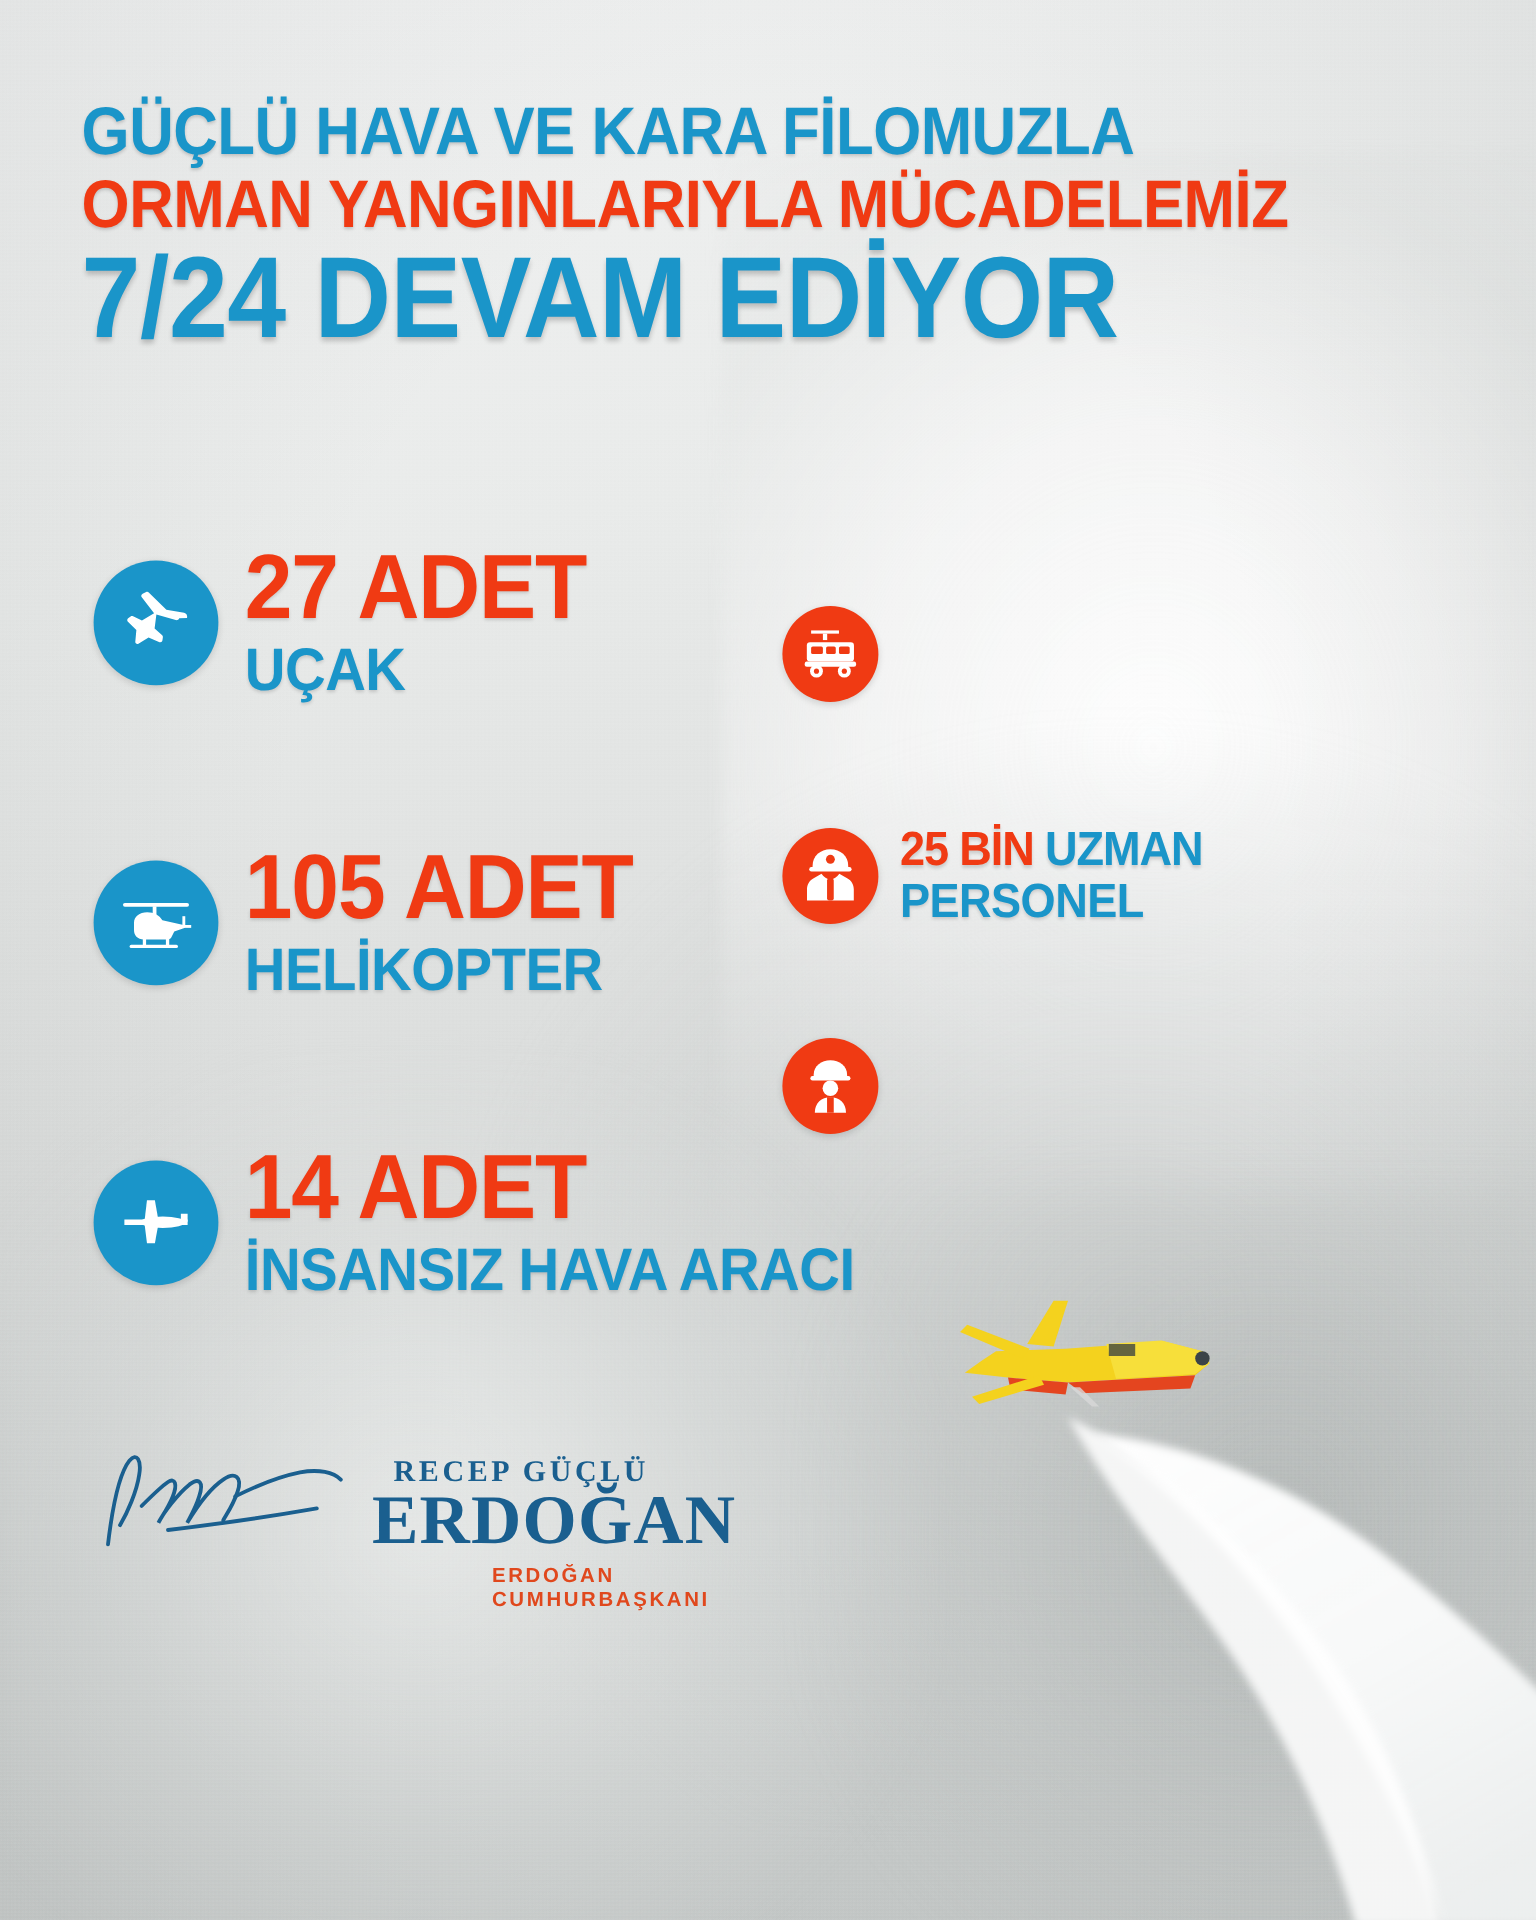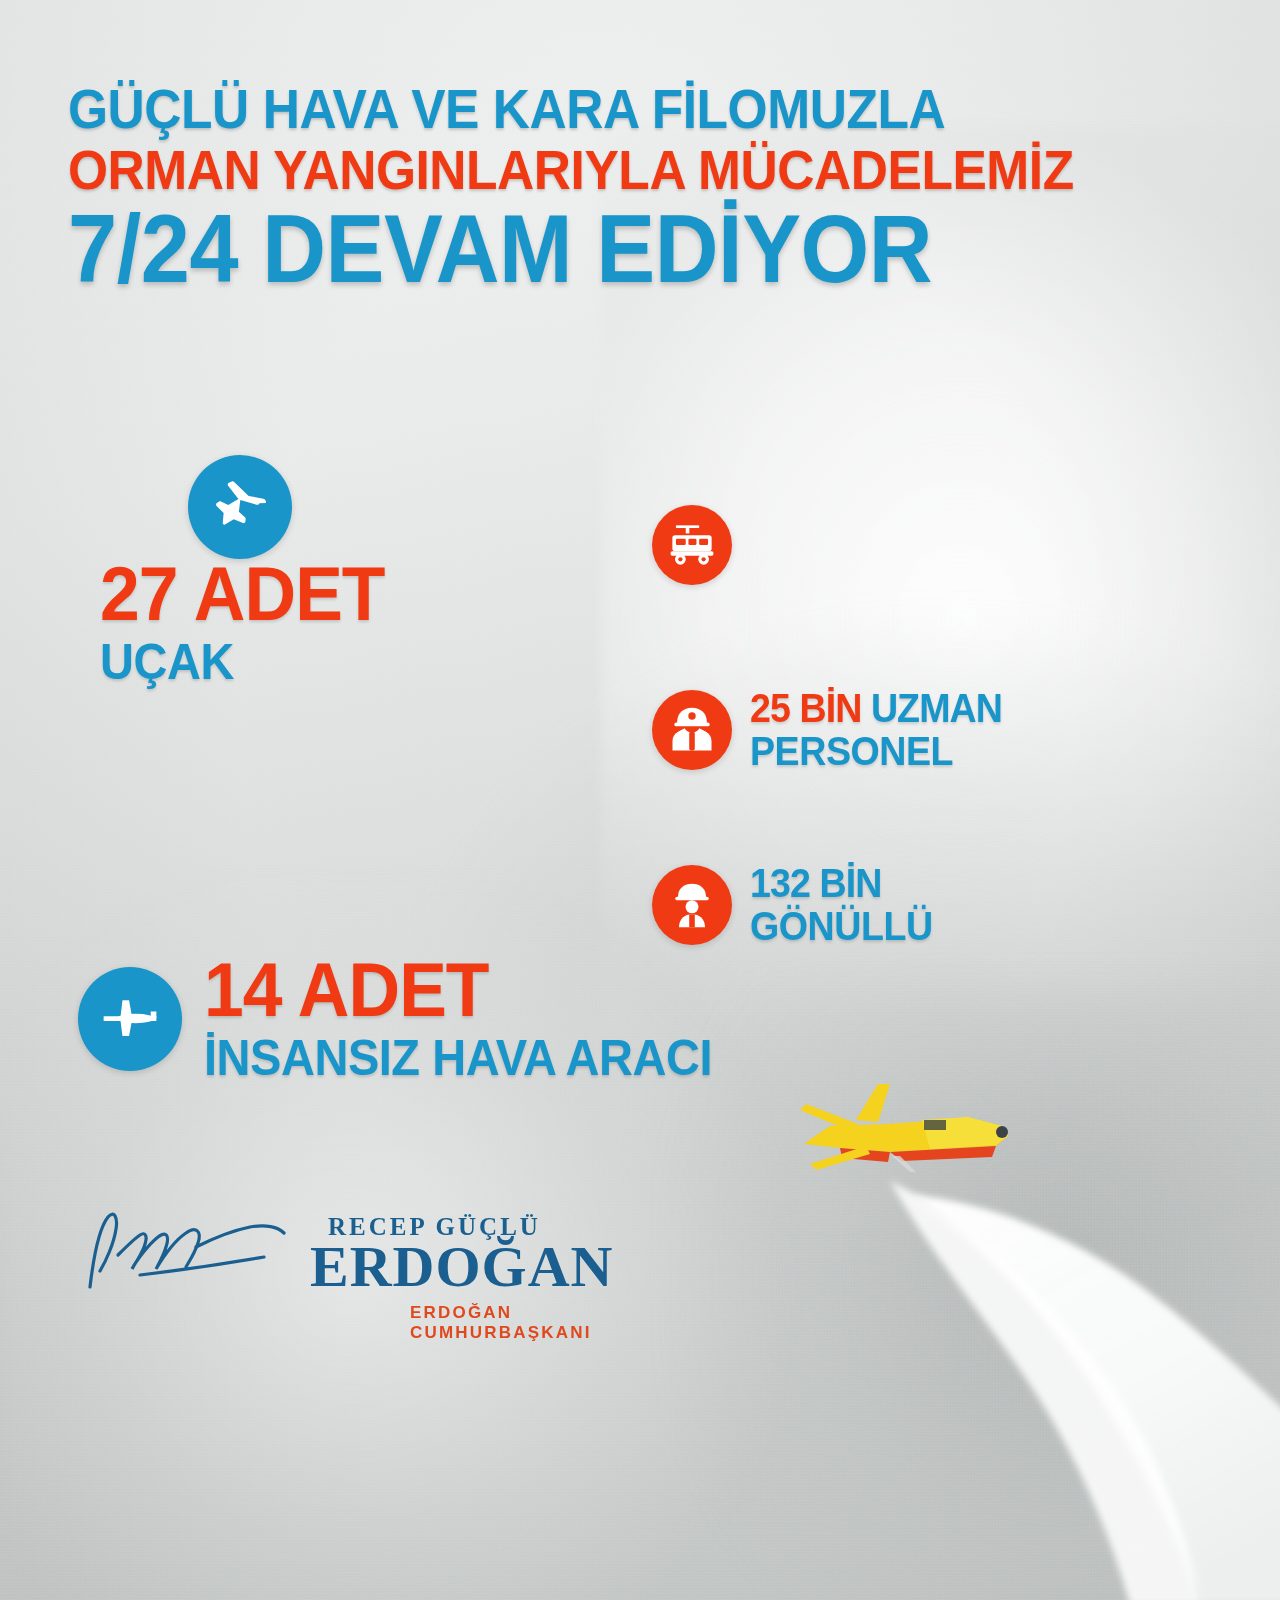--- a/index.html
+++ b/index.html
@@ -262,32 +262,50 @@
       <path d="M122,96 L140,112 L146,112 L130,96 Z" fill="#d8d8d8" opacity="0.8"></path>
     </g>
   </svg>
 
   <div class="headline">
     <div class="h-line1">GÜÇLÜ HAVA VE KARA FİLOMUZLA</div>
     <div class="h-line2">ORMAN YANGINLARIYLA MÜCADELEMİZ</div>
     <div class="h-line3">7/24 DEVAM EDİYOR</div>
   </div>
 
-  <div class="stat col-left" style="left:78px; top:455px;flex-direction:column;">
+  <div class="stat col-left" style="left:78px; top:455px;">
     <div class="badge blue">
       <svg width="62" height="62" viewBox="0 0 64 64">
         <path d="M59,33.5 c0.9-2 0.3-4.1-1.6-4.9 l-14.3-5.8 -11.6-17.4 c-0.5-0.8-1.4-1.2-2.3-1 l-3.2,0.7 c-1.3,0.3-2,1.7-1.4,2.9 l7.5,15.6 -11.5,3.9 -6.7-5.1 c-0.6-0.5-1.4-0.6-2.1-0.3 l-2.4,1 c-1.1,0.5-1.5,1.9-0.8,2.9 l5.6,8.5 -3,9.7 c-0.4,1.4 0.9,2.7 2.3,2.2 l9.6-3.3 8.4,5.8 c1,0.7 2.4,0.2 2.8-1 l0.9-2.5 c0.2-0.7 0.1-1.5-0.4-2 l-5-6.8 4-11.5 15.3,8.1 c1.2,0.6 2.6,0.3 3.3-0.9 Z" fill="#ffffff" transform="rotate(-12 32 32)"></path>
       </svg>
     </div>
     <div class="stat-text">
       <div class="stat-num">27 ADET</div>
       <div class="stat-label">UÇAK</div>
     </div>
   </div>
 
+  <div class="stat col-left" style="left:78px; top:705px;">
+    <div class="badge blue">
+      <svg width="66" height="66" viewBox="0 0 72 72">
+        <rect x="6" y="18" width="60" height="3.4" rx="1.7" fill="#ffffff"></rect>
+        <rect x="33" y="21" width="3.4" height="9" fill="#ffffff"></rect>
+        <path d="M16,36 c0-5.5 5-9.6 12-9.6 c6.4,0 11.4,3.2 13.8,7.3 l19.2,4.2 c1.6,0.35 1.8,2.6 0.2,3.1 l-8.6,2.8 -2.6,5.3 c-0.6,1.2-1.8,2-3.2,2 l-21.6,0 C18.9,51.1 16,47.6 16,42.6 Z" fill="#ffffff"></path>
+        <rect x="56" y="38" width="12" height="2.6" fill="#ffffff"></rect>
+        <rect x="60" y="30" width="2.6" height="10" fill="#ffffff"></rect>
+        <rect x="12" y="56" width="44" height="3" rx="1.5" fill="#ffffff"></rect>
+        <rect x="24" y="50" width="3" height="7" fill="#ffffff"></rect>
+        <rect x="45" y="50" width="3" height="7" fill="#ffffff"></rect>
+      </svg>
+    </div>
+    <div class="stat-text">
+      <div class="stat-num">105 ADET</div>
+      <div class="stat-label">HELİKOPTER</div>
+    </div>
+  </div>
 
   <div class="stat col-left" style="left:78px; top:955px;">
     <div class="badge blue">
       <svg width="64" height="64" viewBox="0 0 68 68">
         <path d="M6,31 L62,31 L62,36 L6,36 Z" fill="#ffffff"></path>
         <path d="M26,14 L33,14 L36,31 L24,31 Z" fill="#ffffff"></path>
         <path d="M24,36 L36,36 L33,52 L26,52 Z" fill="#ffffff"></path>
         <ellipse cx="40" cy="33.5" rx="20" ry="5" fill="#ffffff"></ellipse>
         <path d="M56,26 L62,26 L62,33 L56,33 Z" fill="#ffffff"></path>
       </svg>
@@ -338,24 +356,20 @@
   <div class="stat col-right" style="left:652px; top:865px;">
     <div class="badge red">
       <svg width="52" height="52" viewBox="0 0 56 56">
         <path d="M13,18 c0-8 7-13 15-13 c8,0 15,5 15,13 l0,2 -30,0 Z" fill="#ffffff"></path>
         <rect x="10" y="19" width="36" height="4" rx="2" fill="#ffffff"></rect>
         <circle cx="28" cy="30" r="7" fill="#ffffff"></circle>
         <path d="M14,52 c0-9 6-14 14-14 c8,0 14,5 14,14 Z" fill="#ffffff"></path>
         <rect x="25" y="38" width="6" height="14" fill="#f03a13"></rect>
       </svg>
     </div>
-    <div class="stat-text">
-      <div class="stat-num num-blue">132 BİN</div>
-      <div class="stat-label">GÖNÜLLÜ</div>
-    </div>
   </div>
 
   <div class="sig-block">
     <svg class="sig-mark" width="230" height="110" viewBox="0 0 230 110">
       <g fill="none" stroke="#1a5f8f" stroke-width="3.2" stroke-linecap="round">
         <path d="M12,92 C16,58 22,32 30,22 C36,15 40,22 38,34 C36,48 28,66 22,76"></path>
         <path d="M40,60 C48,52 56,44 62,40 C68,36 70,42 66,52 C62,62 56,70 54,74 C58,66 70,50 80,42 C88,36 92,40 88,52 C85,62 80,70 78,74 C84,64 96,46 108,38 C118,31 124,36 120,48 C116,60 110,68 108,72"></path>
         <path d="M118,52 C134,44 152,36 172,32 C188,29 200,32 206,38"></path>
         <path d="M62,80 C96,76 140,70 186,62"></path>
       </g>

